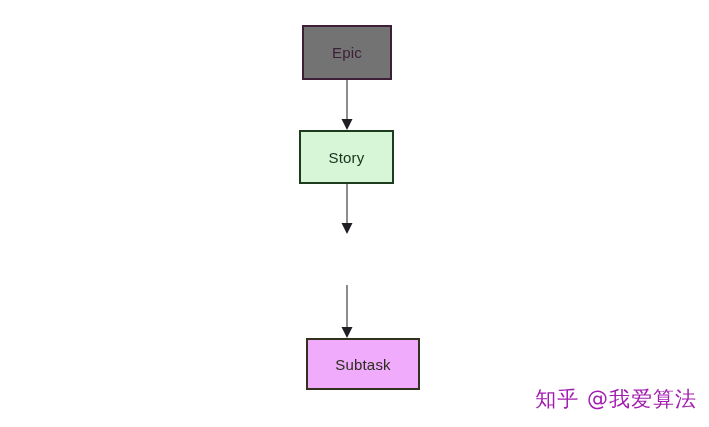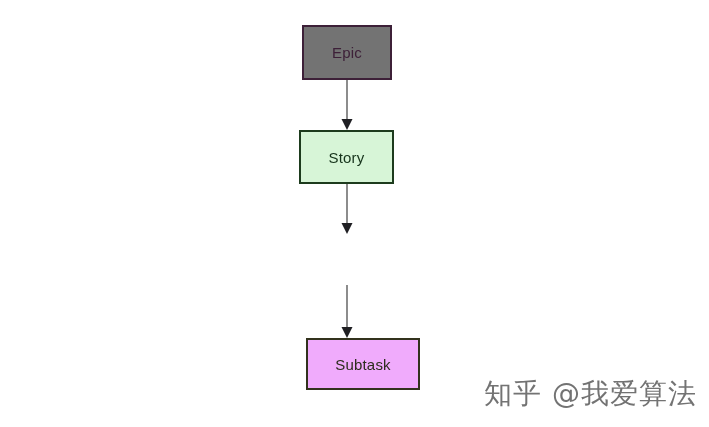--- a/index.html
+++ b/index.html
@@ -88,22 +88,22 @@
   .connector {
     position: absolute;
     pointer-events: none;
   }
 
   
   .watermark {
     position: absolute;
     right: 12px;
     bottom: 14px;
-    font-size: 28px;
-    color: #737373;
+    font-size: 21px;
+    color: #a21caf;
     letter-spacing: 1px;
     white-space: nowrap;
     user-select: none;
     font-family: "DejaVu Sans", "Liberation Sans", sans-serif;
   }
 </style>
 </head>
 <body>
 
 <div id="canvas">

